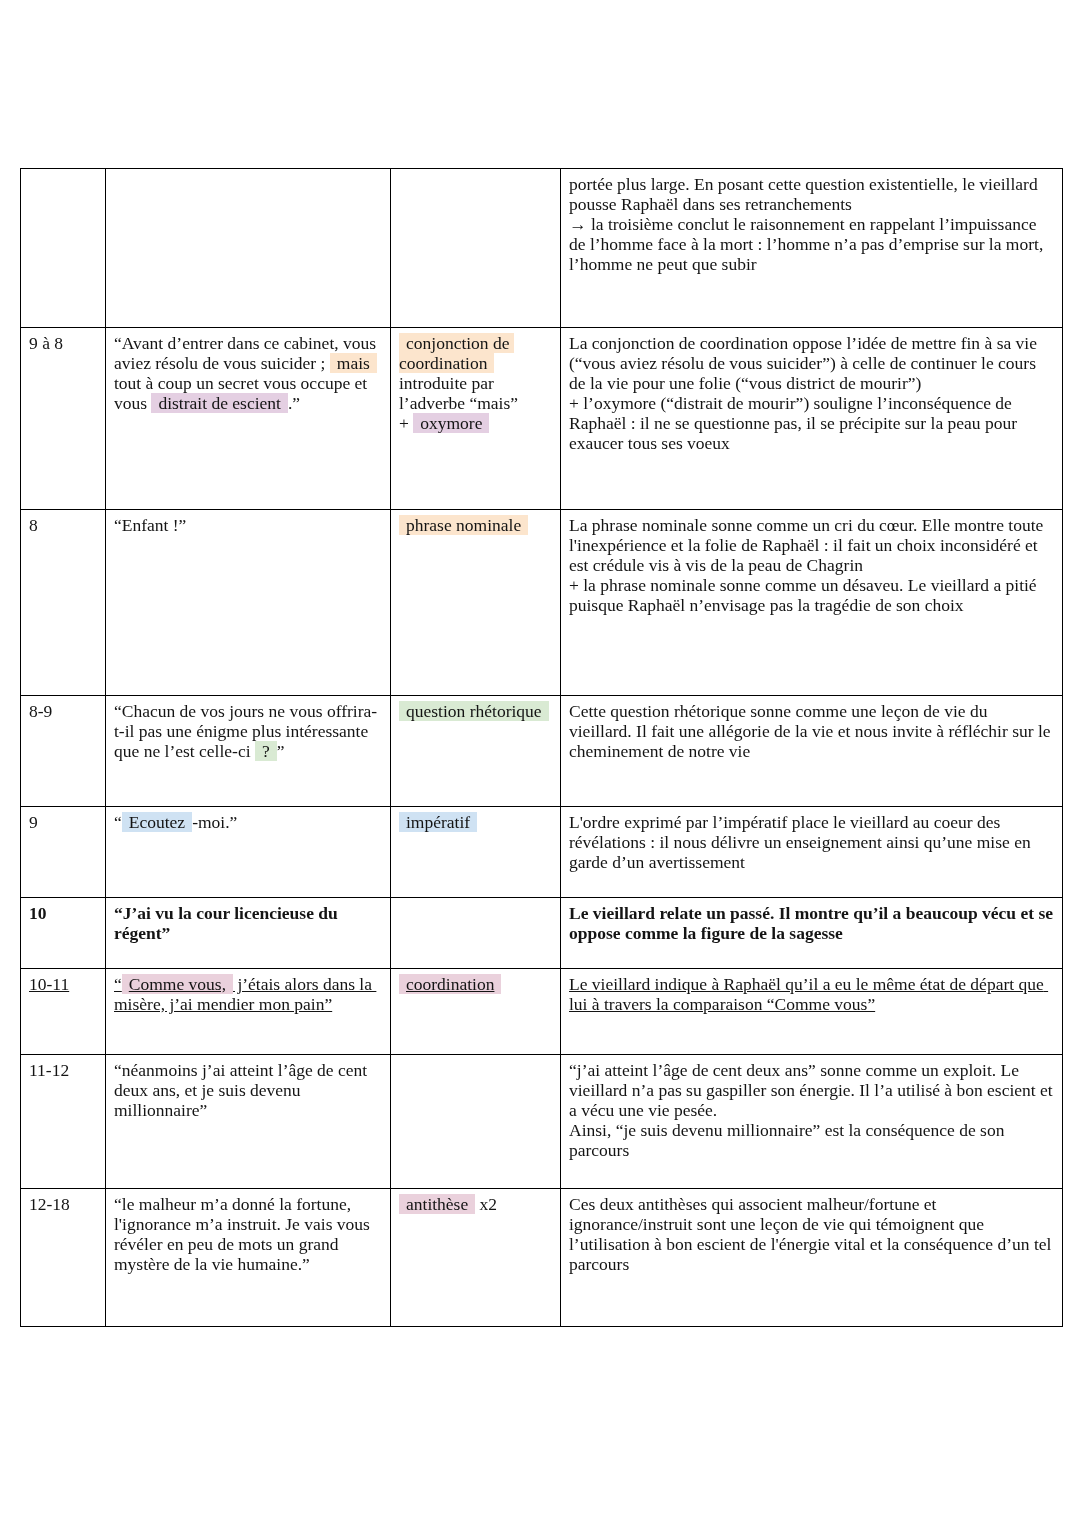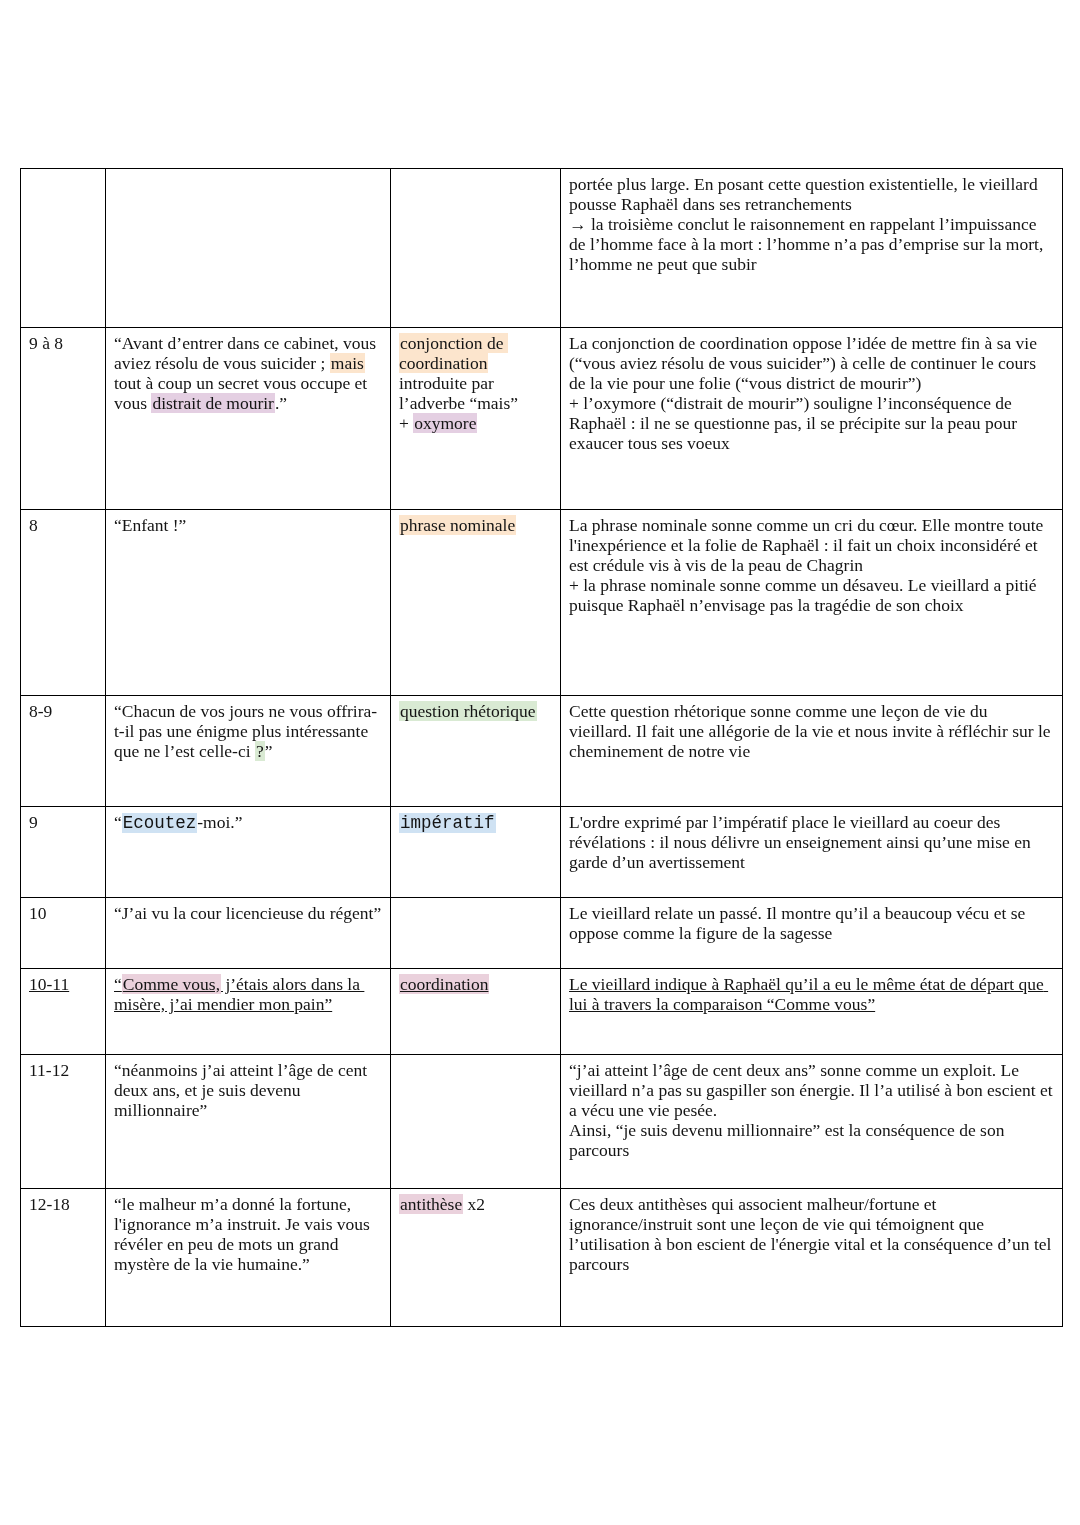--- a/index.html
+++ b/index.html
@@ -34,31 +34,31 @@
   td.col-quote   { padding-left: 11px; padding-right: 6px; }
   td.col-device  { padding-left: 8px;  padding-right: 4px; }
   td.col-analysis{ padding-left: 10px; padding-right: 21px; }
 
   
   tr:nth-child(1) td { height: 149px; }
   tr:nth-child(2) td { height: 172px; }
   tr:nth-child(3) td { height: 176px; }
   tr:nth-child(4) td { height: 101px; }
   tr:nth-child(5) td { height: 81px; }
-  tr:nth-child(6) td { height: 61px; }
+  tr:nth-child(6) td { height: 61px; font-weight: bold; }
   tr:nth-child(7) td { height: 76px; text-decoration: underline; }
   tr:nth-child(8) td { height: 124px; }
   tr:nth-child(9) td { height: 128px; }
 
-  .hl { padding: 0 1px; }
+  .hl { padding: 0 7px; }
   .hl-orange { background: var(--hl-orange, #fce5cd); }
   .hl-mauve  { background: var(--hl-mauve,  #e4cfe2); }
   .hl-pink   { background: var(--hl-pink,   #ead1dc); }
   .hl-green  { background: var(--hl-green,  #d9ead3); }
-  .hl-blue   { background: var(--hl-blue,   #cfe2f3); font-family: Liberation Mono, monospace; }
+  .hl-blue   { background: var(--hl-blue,   #cfe2f3); }
 </style>
 </head>
 <body>
 
 <div class="page">
   <table class="analysis">
     <colgroup>
       <col style="width:85px">
       <col style="width:285px">
       <col style="width:170px">
@@ -67,21 +67,21 @@
     <tbody id="table-body">
         <tr>
           <td class="col-line"></td>
           <td class="col-quote"></td>
           <td class="col-device"></td>
           <td class="col-analysis"><span>portée plus large. En posant cette question existentielle, le vieillard pousse Raphaël dans ses retranchements
 → la troisième conclut le raisonnement en rappelant l’impuissance de l’homme face à la mort : l’homme n’a pas d’emprise sur la mort, l’homme ne peut que subir</span></td>
         </tr>
         <tr>
           <td class="col-line"><span>9 à 8</span></td>
-          <td class="col-quote"><span>“Avant d’entrer dans ce cabinet, vous aviez résolu de vous suicider ; </span><span class="hl hl-orange">mais</span><span> tout à coup un secret vous occupe et vous </span><span class="hl hl-mauve">distrait de mourir</span><span>.”</span></td>
+          <td class="col-quote"><span>“Avant d’entrer dans ce cabinet, vous aviez résolu de vous suicider ; </span><span class="hl hl-orange">mais</span><span> tout à coup un secret vous occupe et vous </span><span class="hl hl-mauve">distrait de escient</span><span>.”</span></td>
           <td class="col-device"><span class="hl hl-orange">conjonction de coordination</span><span> introduite par l’adverbe “mais”
 + </span><span class="hl hl-mauve">oxymore</span></td>
           <td class="col-analysis"><span>La conjonction de coordination oppose l’idée de mettre fin à sa vie (“vous aviez résolu de vous suicider”) à celle de continuer le cours de la vie pour une folie (“vous district de mourir”)
 + l’oxymore (“distrait de mourir”) souligne l’inconséquence de Raphaël : il ne se questionne pas, il se précipite sur la peau pour exaucer tous ses voeux</span></td>
         </tr>
         <tr>
           <td class="col-line"><span>8</span></td>
           <td class="col-quote"><span>“Enfant !”</span></td>
           <td class="col-device"><span class="hl hl-orange">phrase nominale</span></td>
           <td class="col-analysis"><span>La phrase nominale sonne comme un cri du cœur. Elle montre toute l'inexpérience et la folie de Raphaël : il fait un choix inconsidéré et est crédule vis à vis de la peau de Chagrin

